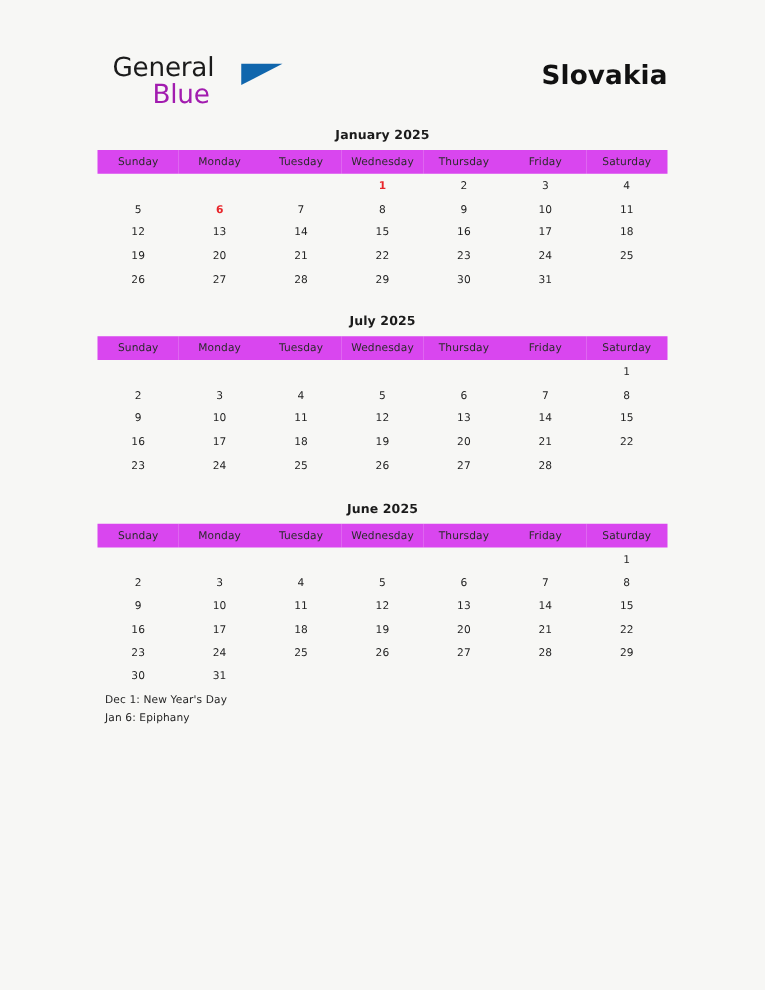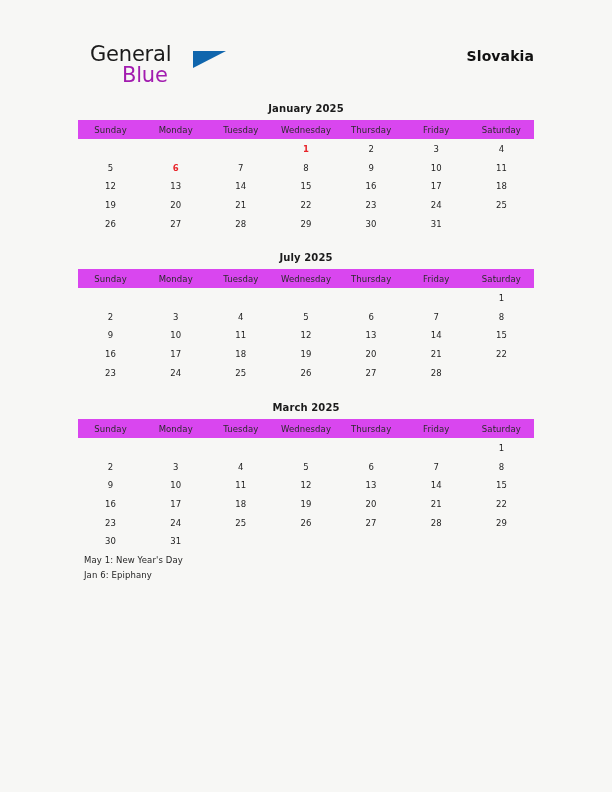--- a/index.html
+++ b/index.html
@@ -60,21 +60,21 @@
     top: 9px;
     width: 0;
     height: 0;
     border-left: 33px solid #1066ad;
     border-bottom: 17px solid transparent;
   }
   .country {
     position: absolute;
     right: 0;
     top: 12px;
-    font-size: 14px;
+    font-size: 21px;
     font-weight: bold;
     color: #111111;
     letter-spacing: 0.1px;
     text-align: right;
     white-space: nowrap;
   }
 
   
   .month {
     position: absolute;
@@ -274,21 +274,21 @@
             <td>26</td>
             <td>27</td>
             <td>28</td>
             <td></td>
           </tr>
         </tbody>
     </table>
   </div>
 
   <div class="month" id="month-2">
-    <div class="month-title">March 2025</div>
+    <div class="month-title">June 2025</div>
     <table class="cal">
       <thead>
           <tr>
             <th>Sunday</th>
             <th>Monday</th>
             <th>Tuesday</th>
             <th>Wednesday</th>
             <th>Thursday</th>
             <th>Friday</th>
             <th>Saturday</th>
@@ -347,17 +347,17 @@
             <td></td>
             <td></td>
             <td></td>
             <td></td>
           </tr>
         </tbody>
     </table>
   </div>
 
   <div class="notes">
-      <div class="note-line">May 1: New Year's Day</div>
+      <div class="note-line">Dec 1: New Year's Day</div>
       <div class="note-line">Jan 6: Epiphany</div>
     </div>
 
 </div>
 
 </body></html>

